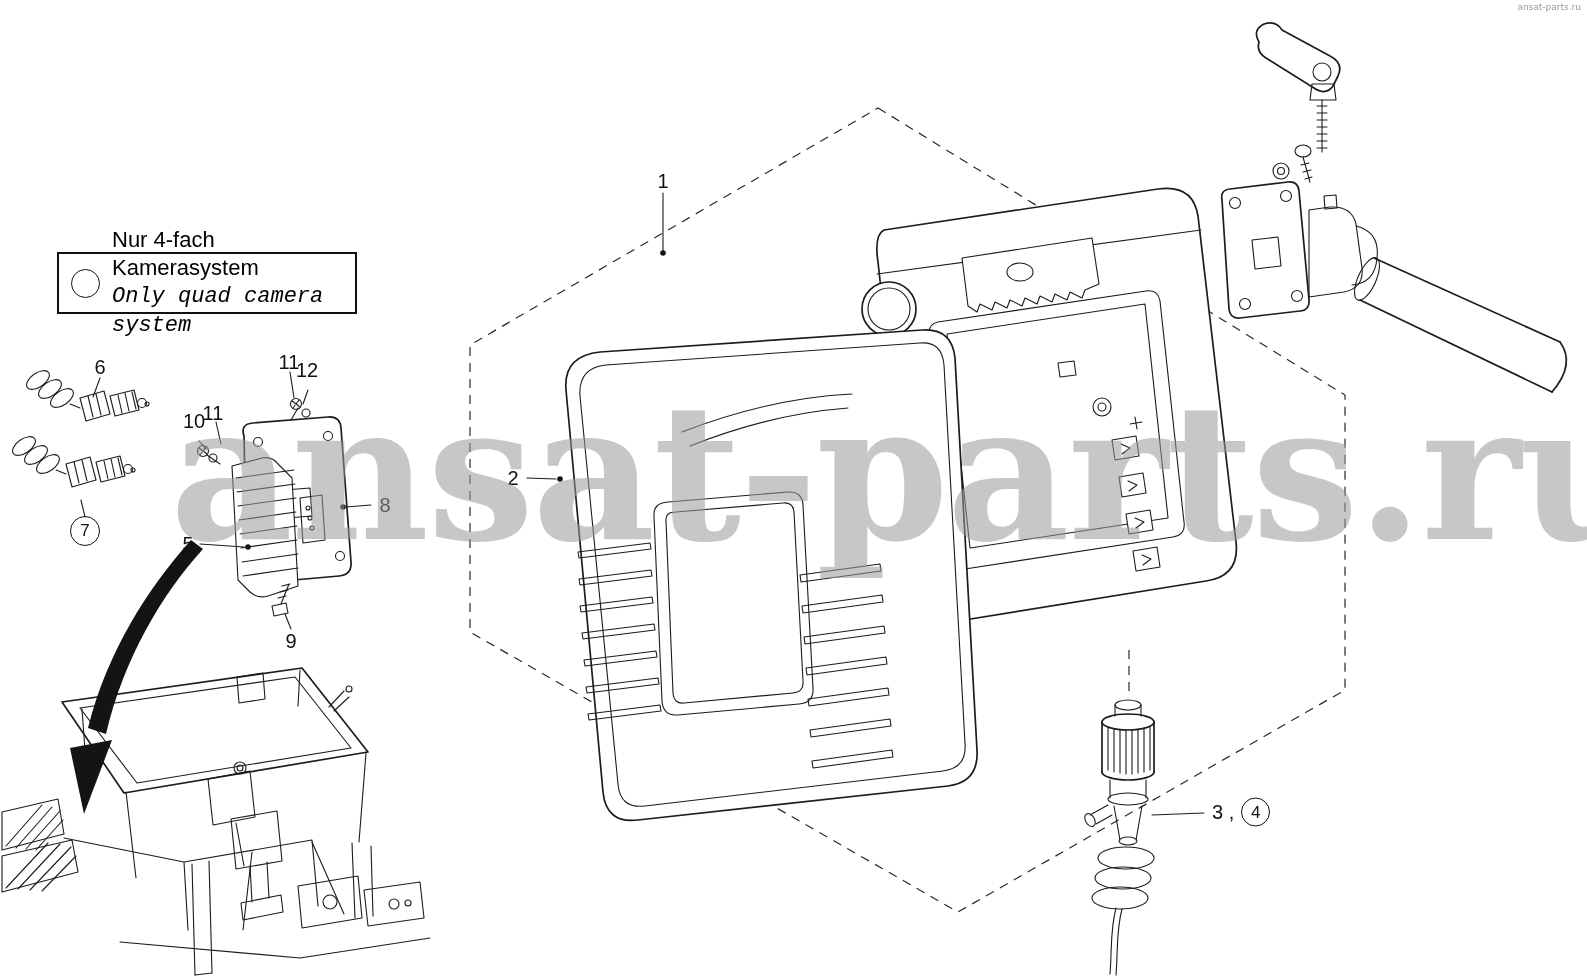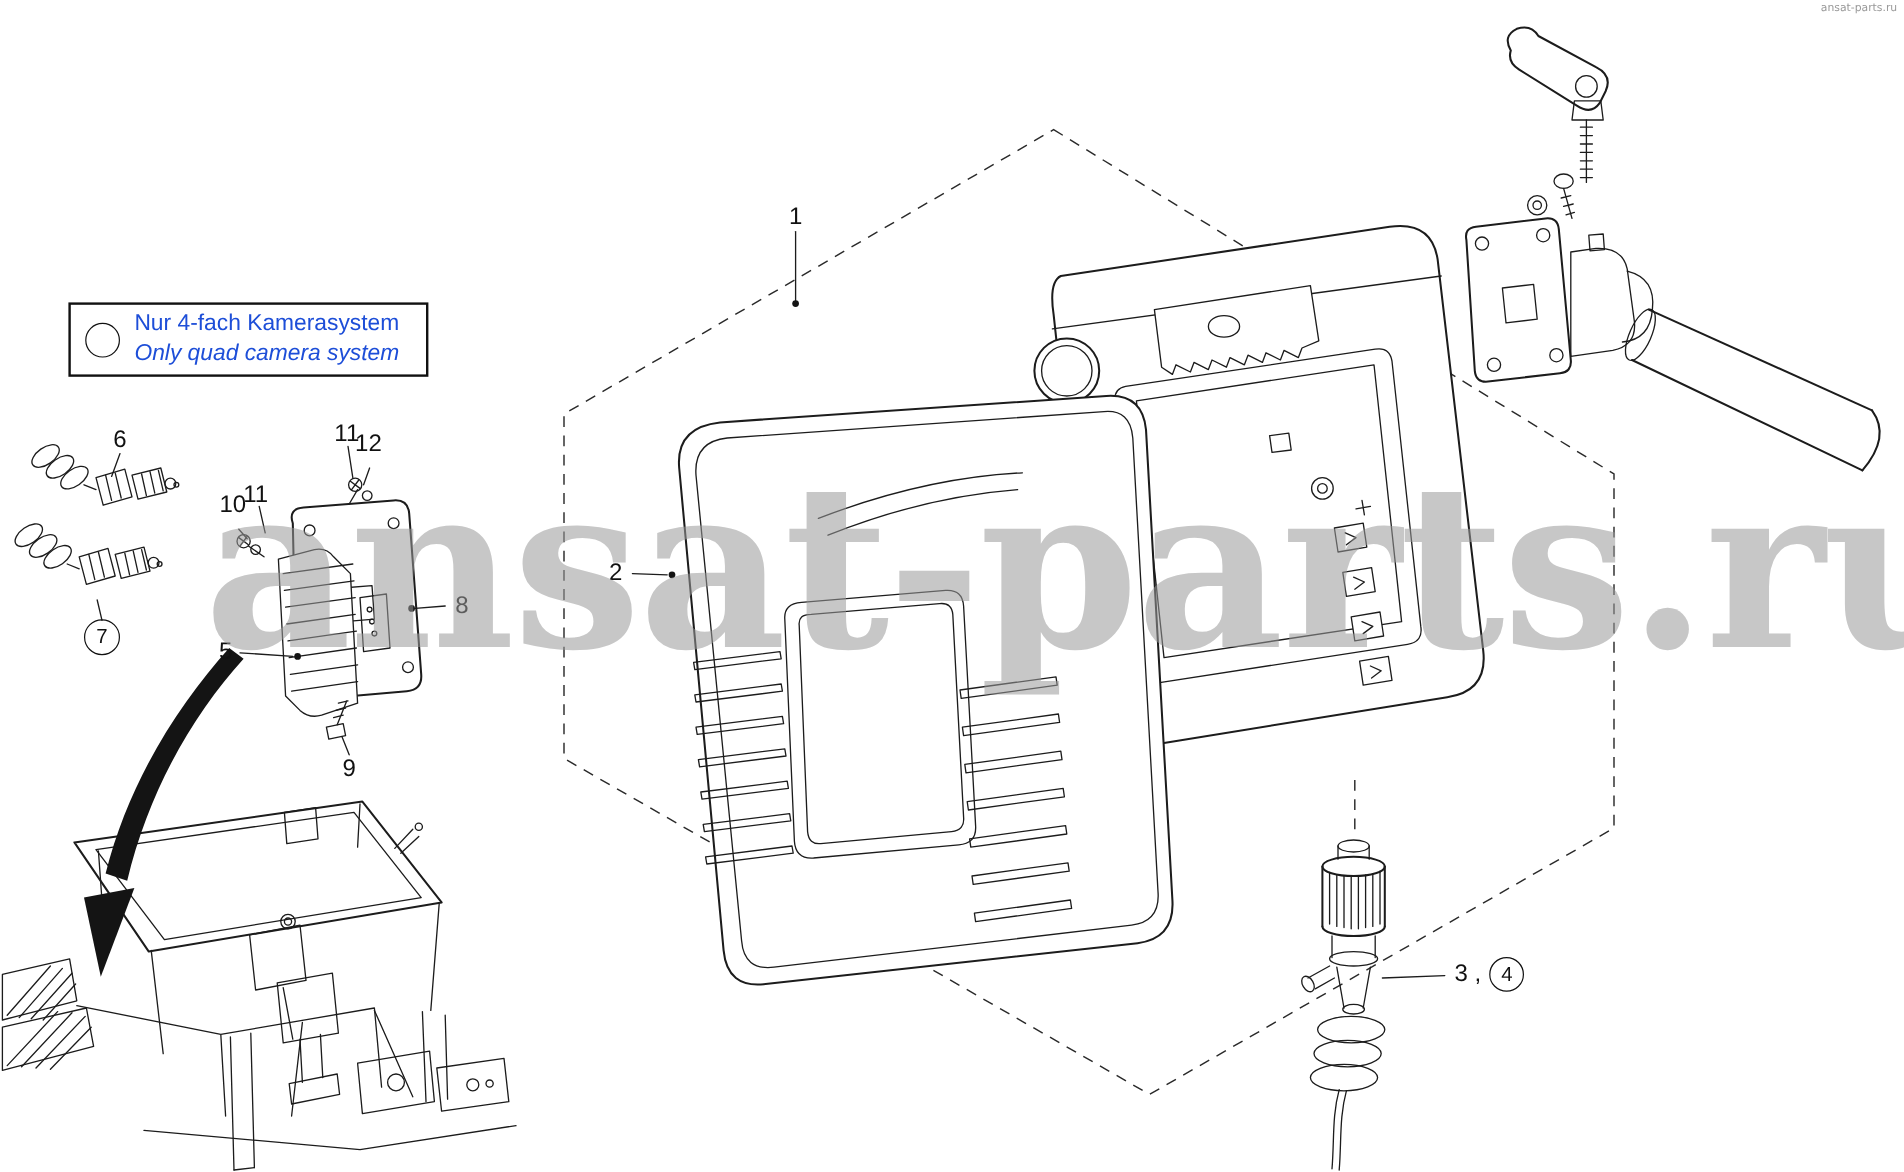--- a/index.html
+++ b/index.html
@@ -34,22 +34,22 @@
   }
 
   .note-box {
     position:absolute; left:57px; top:252px; width:300px; height:62px;
     border:2px solid #111; background:#fff; box-sizing:border-box;
     display:flex; align-items:center; gap:12px; padding:0 12px; z-index:4;
   }
   .note-circle {
     width:27px; height:27px; border:1.6px solid #111; border-radius:50%; flex:0 0 auto;
   }
-  .note-text { font-size:19px; line-height:1.3; color:#1d4ed8; }
-  .note-text .it { font-style:italic; }
+  .note-text { font-size:22px; line-height:1.3; color:#000000; }
+  .note-text .it { font-style:italic;font-family:Liberation Mono, monospace; }
 
   .watermark-large {
     position:absolute; left:170px; top:378px; z-index:6; pointer-events:none;
     font-family:"DejaVu Serif", serif; font-weight:700; font-size:190px; line-height:1;
     color:#9a9a9a; opacity:0.55; white-space:nowrap; letter-spacing:-2px;
   }
   .watermark-small {
     position:absolute; right:6px; top:2px; z-index:6; pointer-events:none;
     font-size:9px; color:#999; font-family:"DejaVu Sans", sans-serif;
   }

